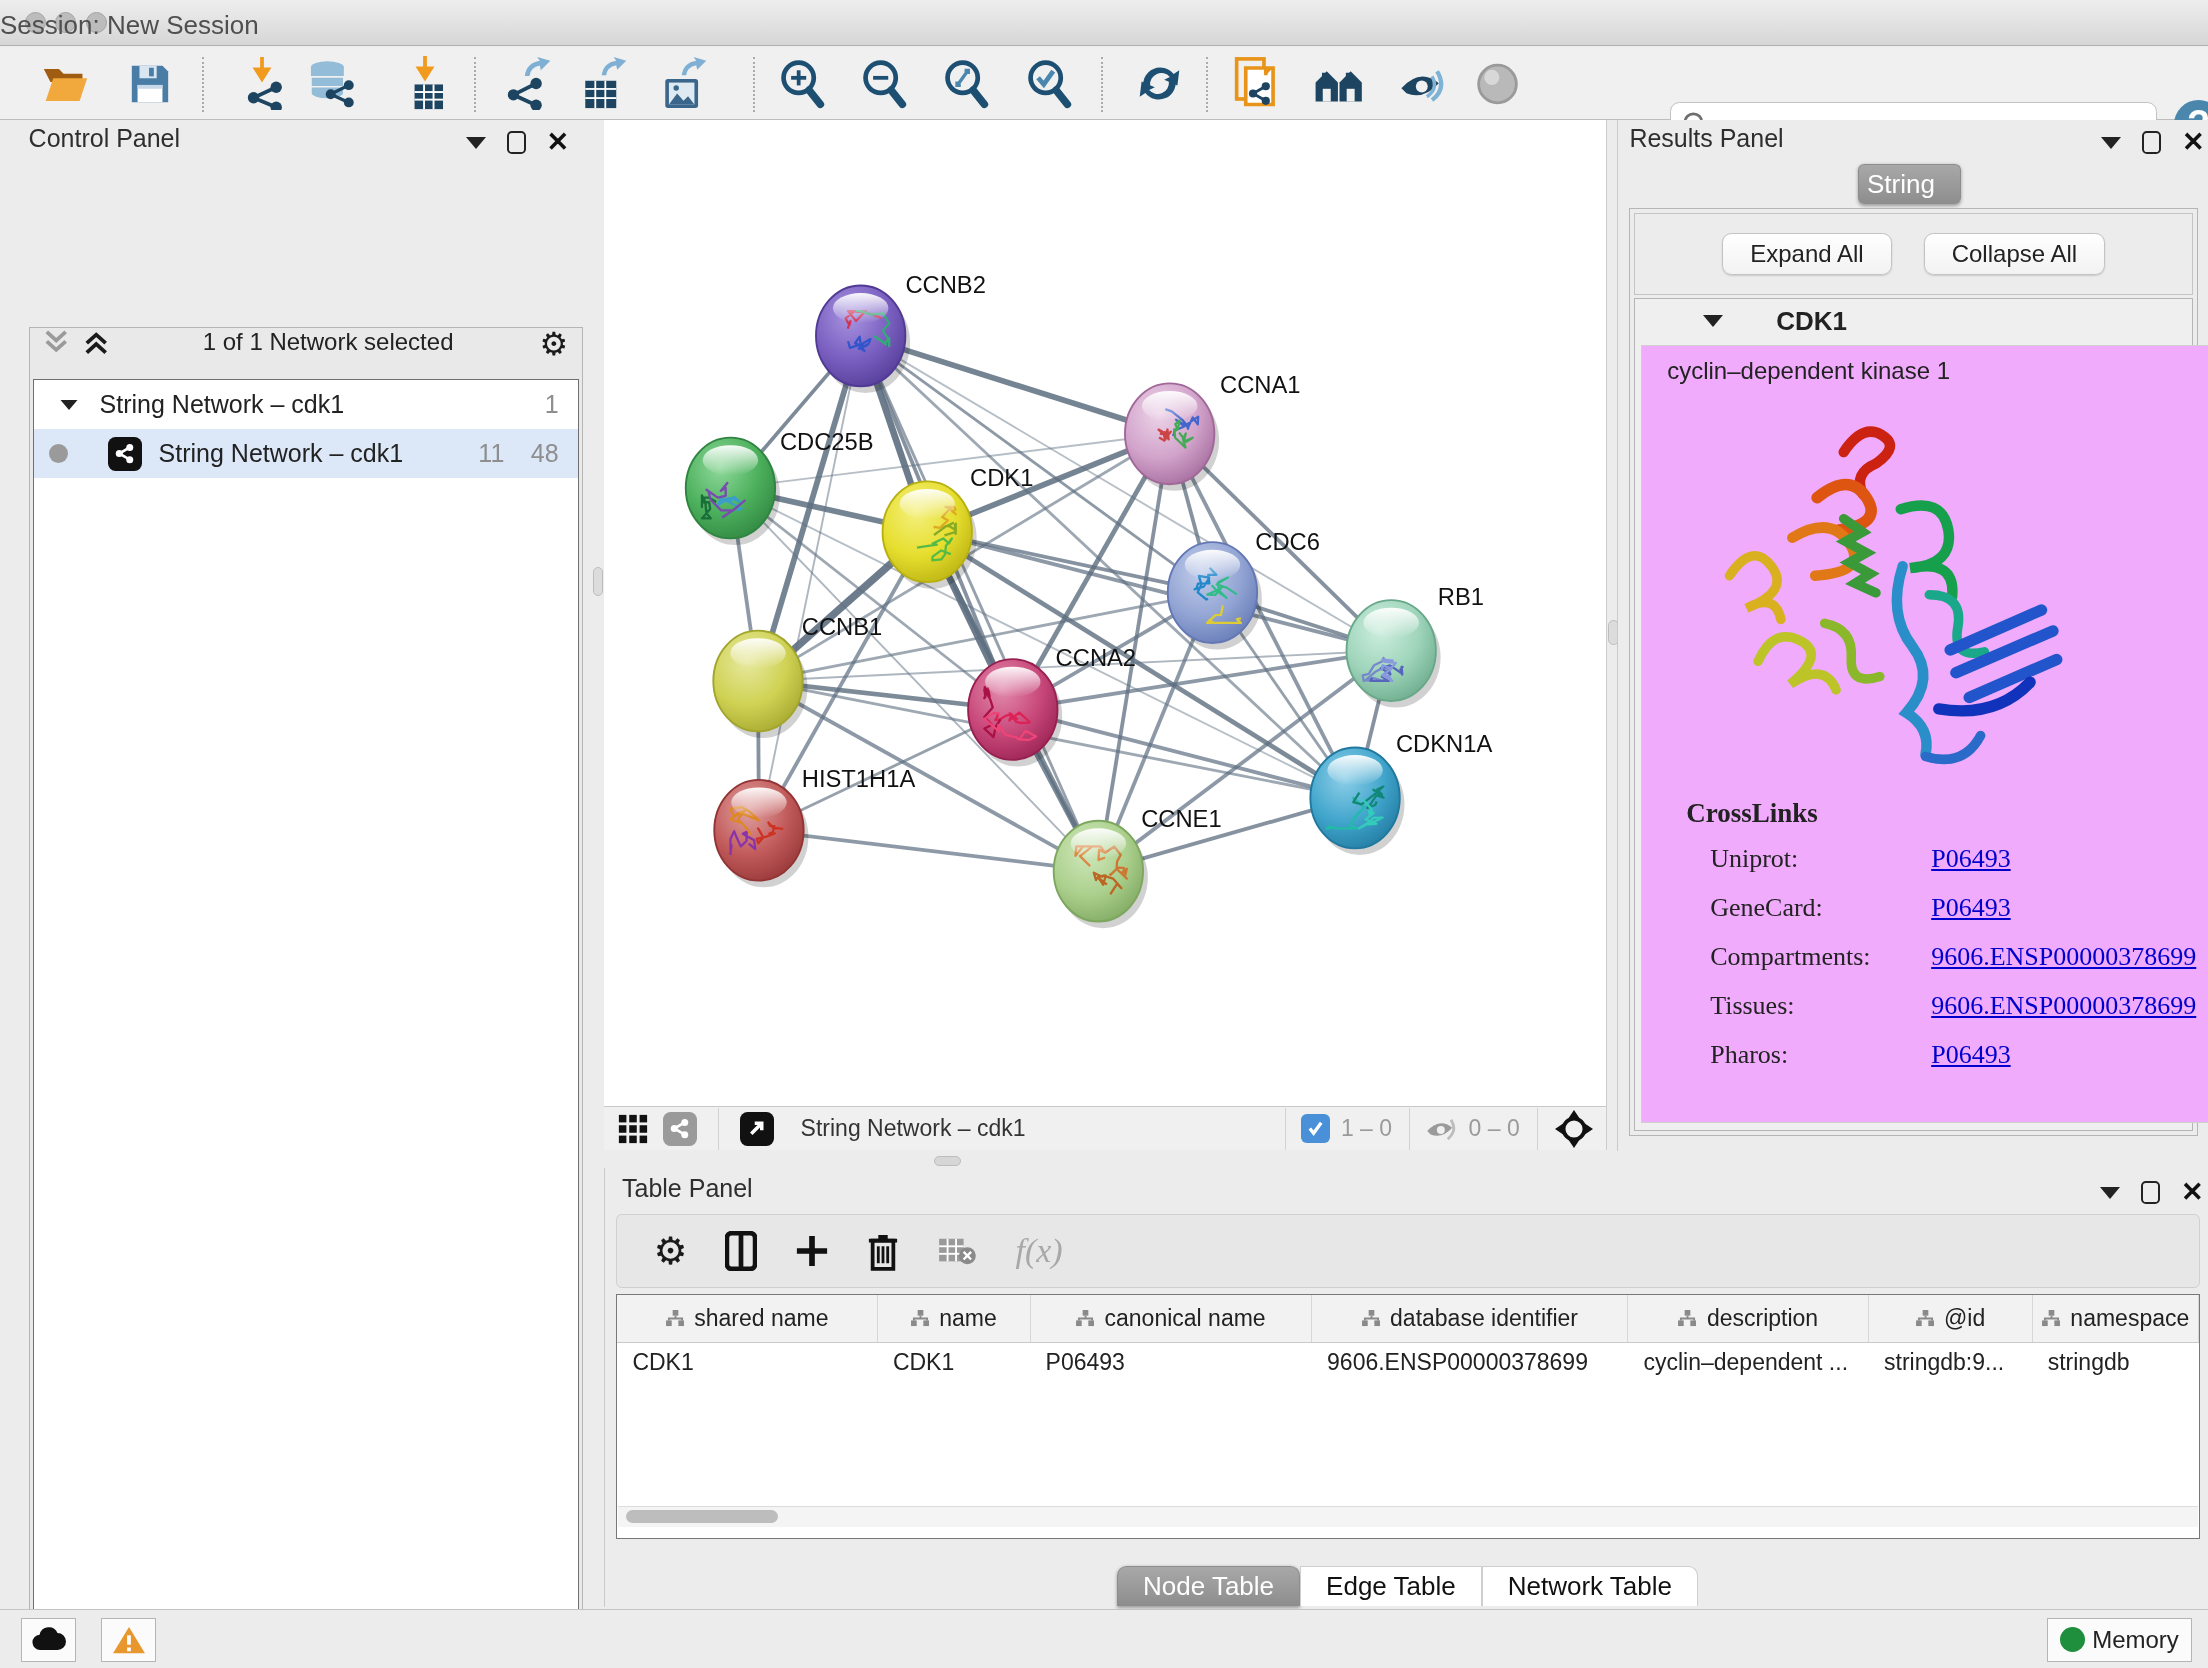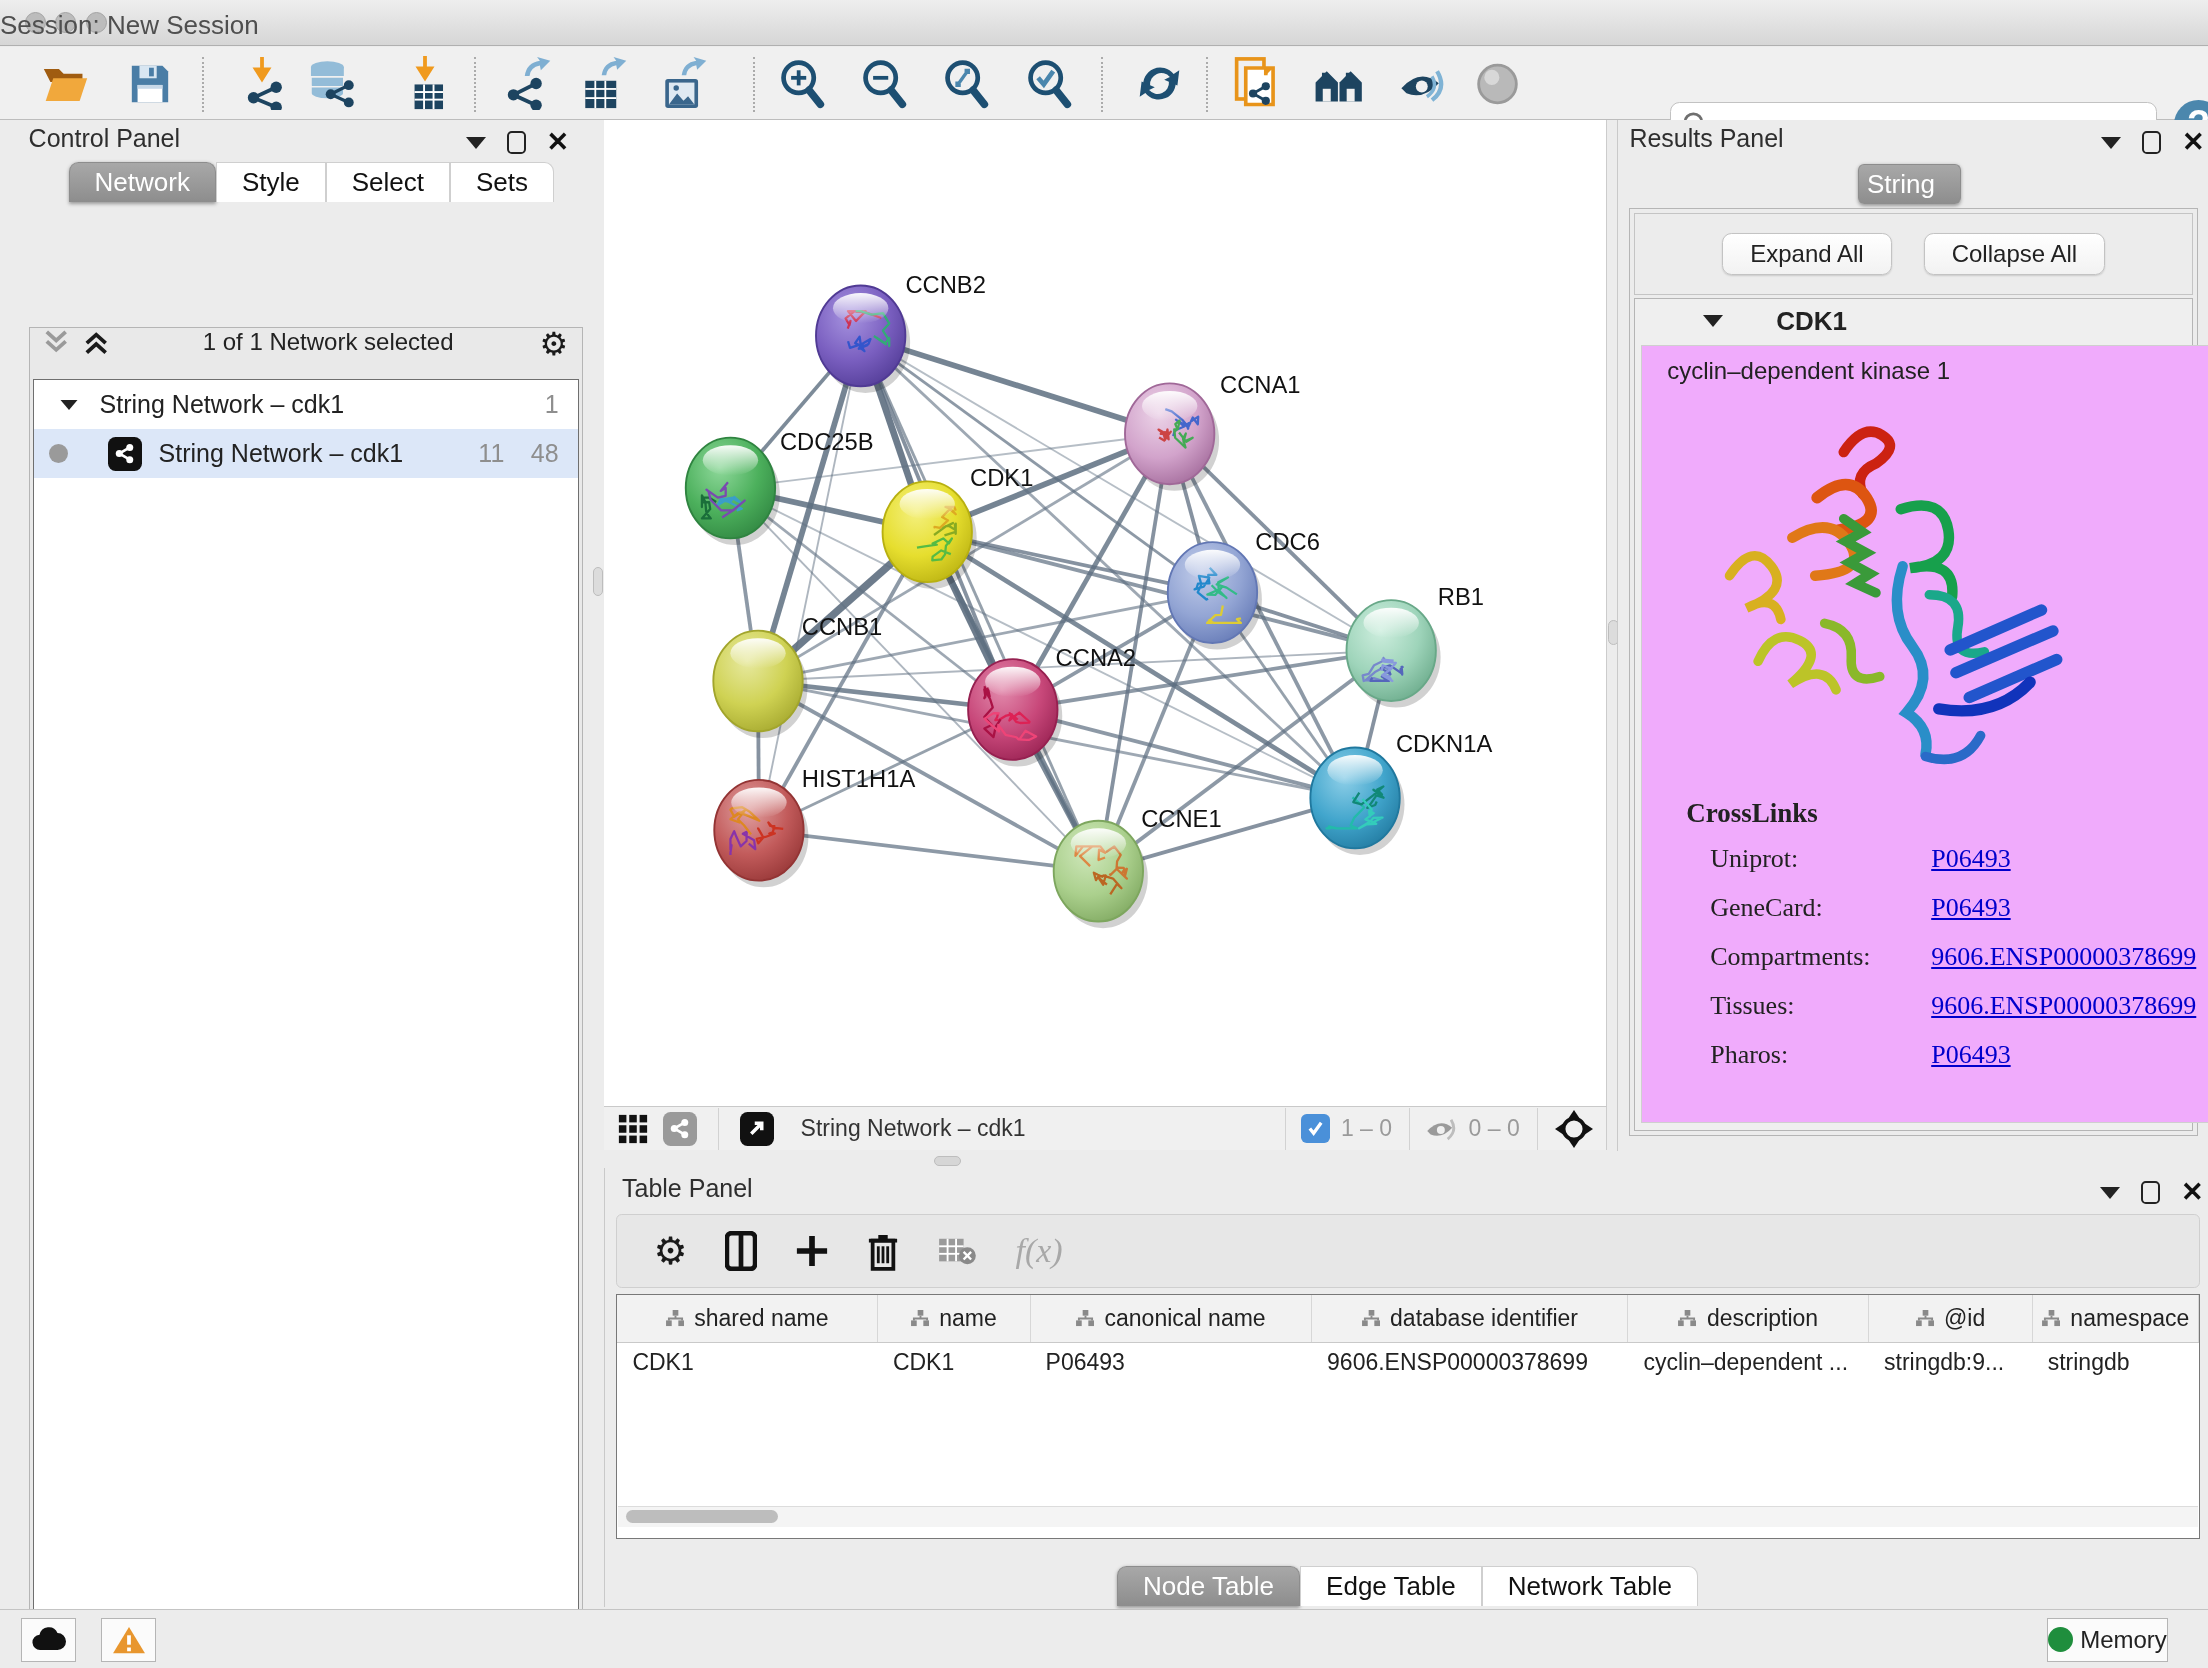--- a/index.html
+++ b/index.html
@@ -72,21 +72,21 @@
   .th { display:flex; align-items:center; justify-content:center; gap:9.5px; font-size:23px; border-right:1px solid #d7d7d7; overflow:hidden; white-space:nowrap; }
   #tp-row { display:flex; height:38px; align-items:center; }
   .td { font-size:23px; padding-left:15px; overflow:hidden; white-space:nowrap; }
   #tp-hscroll { left:13.3px; top:338px; width:1580px; height:21px; background:#f4f4f4; border-top:1px solid #dcdcdc; }
   #tp-thumb { left:7.6px; top:2.9px; width:152px; height:13.3px; background:#bdbdbd; border-radius:7.6px; }
   #tp-tabs { left:0; top:398px; width:1605px; display:flex; justify-content:center; }
 
   
   #statusbar { left:0; top:1609px; width:2208px; height:59px; background:#ececec; border-top:1px solid #c4c4c4; }
   .sb-btn { top:7.6px; height:44px; background:#fbfbfb; border:1.9px solid #b5b5b5; display:flex; align-items:center; justify-content:center; }
-  #memory-btn { left:2047px; width:121px; gap:7px; font-size:24px;justify-content:center; }
+  #memory-btn { left:2047px; width:145px; gap:7px; font-size:24px;justify-content:center; }
   .green-dot { width:25px; height:25px; border-radius:50%; background:#1f8e3d; }
 
   .gear { font-size:32px; color:#1a1a1a; line-height:32px; }
   svg { display:block; }
 </style>
 </head>
 <body>
 
 <div id="titlebar" class="abs">
   <div class="traffic abs" style="left:25px"></div>
@@ -274,26 +274,20 @@
   <div id="help-btn" class="abs">?</div>
 </div>
 
 <div id="control-panel" class="abs">
   <div class="abs" style="left:21px; top:3.8px"><span class="panel-title">Control Panel</span></div>
   <div class="chrome abs" style="left:458px; top:11.4px">
     <div class="tri-down"></div>
     <div class="float-ico"></div>
     <div class="close-x">✕</div>
   </div>
-  <div id="cp-tabs" class="abs" style="left:61px; top:42px; display:flex;">
-      <div class="tab sel">Network</div>
-      <div class="tab">Style</div>
-      <div class="tab">Select</div>
-      <div class="tab last">Sets</div>
-    </div>
   <div id="cp-box" class="abs">
     <div style="height:49px; display:flex; align-items:flex-start; padding:0 13.3px;">
       <svg width="34" height="28.5" viewBox="0 0 36 30">
           <g stroke="#9a9a9a" stroke-width="4" fill="none">
             <path d="M4 4 l10 9 10-9"></path>
             <path d="M4 14 l10 9 10-9"></path>
           </g>
         </svg>
       <svg width="34" height="28.5" viewBox="0 0 36 30" style="margin-left:5.7px">
           <g stroke="#1a1a1a" stroke-width="4" fill="none">

